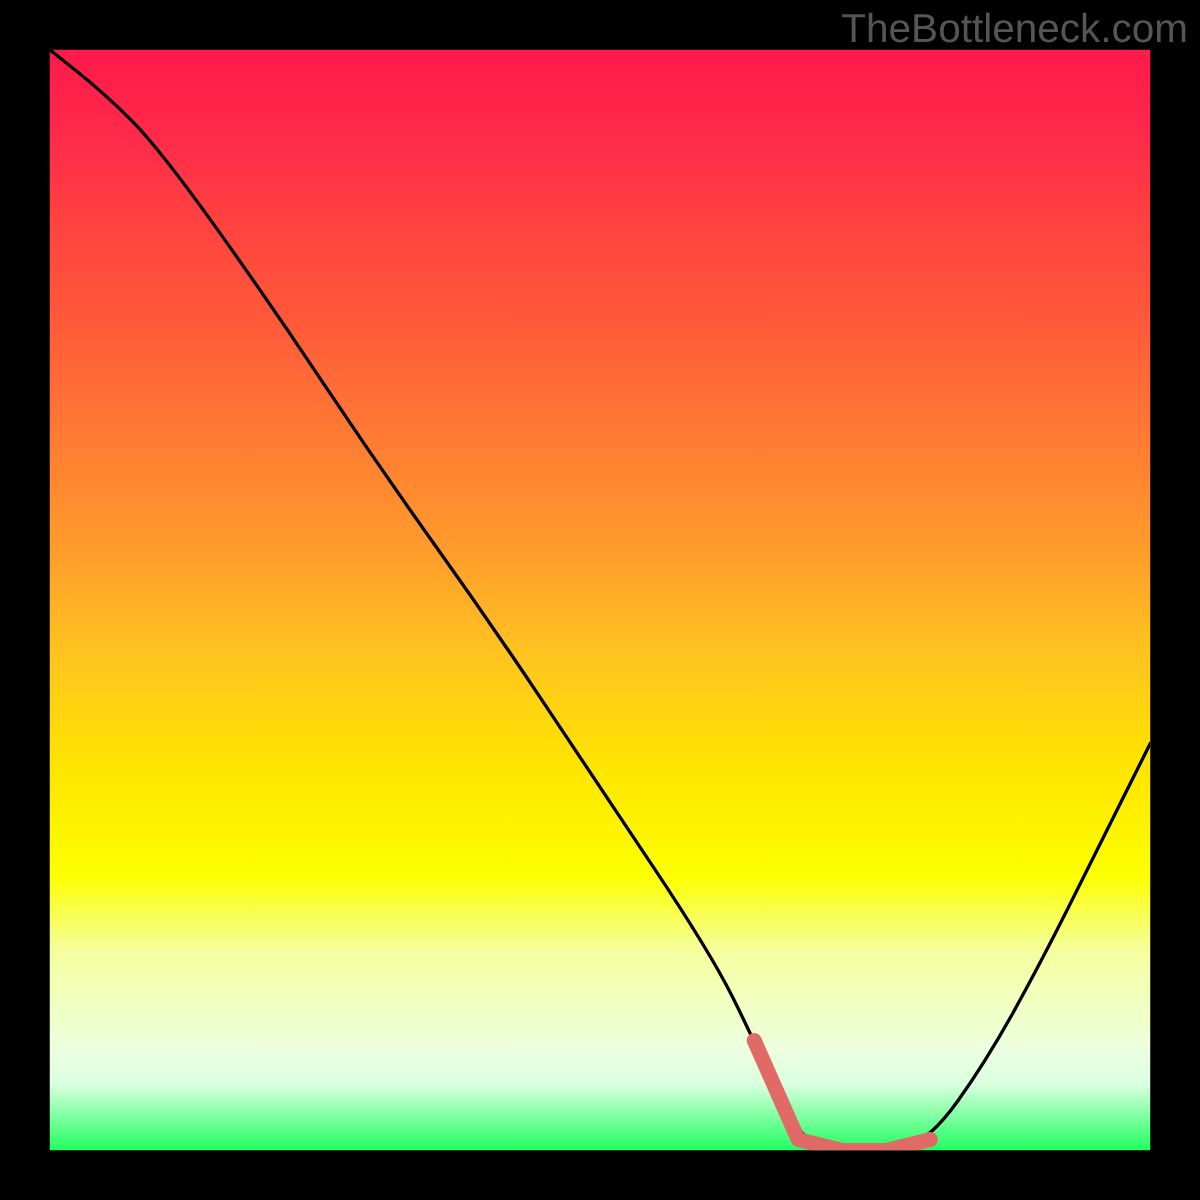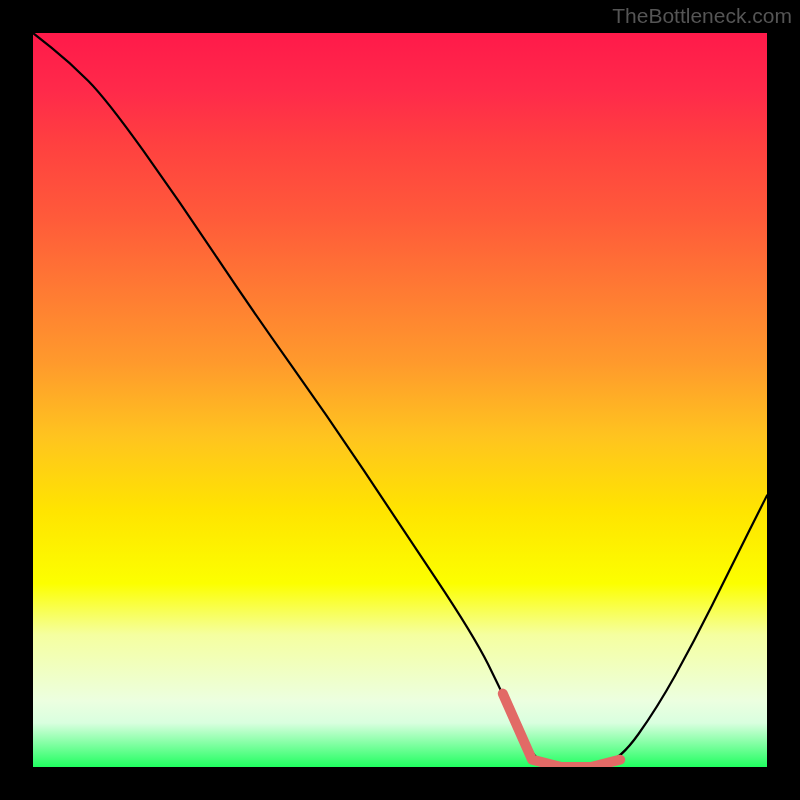--- a/index.html
+++ b/index.html
@@ -9,21 +9,21 @@
     background: #000;
     position: relative;
     font-family: Arial, sans-serif;
     overflow: hidden;
   }
   .attribution {
     position: absolute;
     top: 4px;
     right: 8px;
     color: #555;
-    font-size: 21px;
+    font-size: 27px;
     font-weight: 500;
     z-index: 10;
   }
   .chart-area {
     position: absolute;
     left: 33px;
     top: 33px;
     width: 734px;
     height: 734px;
     overflow: hidden;

